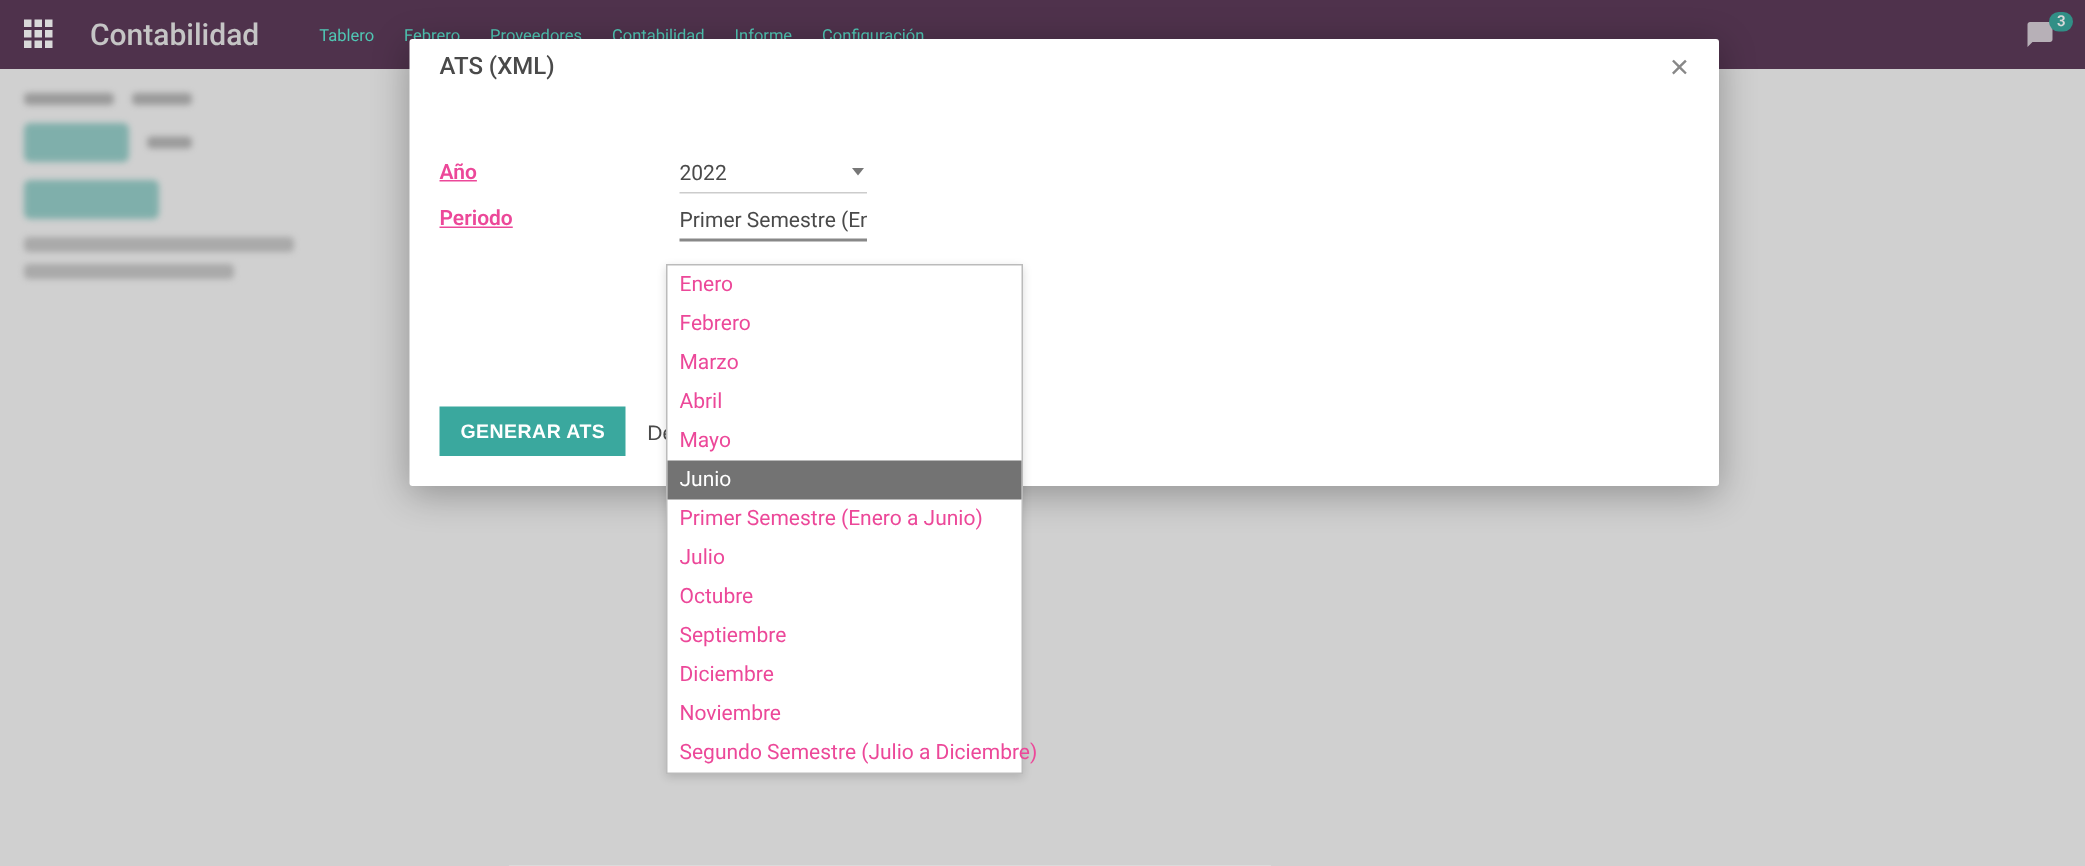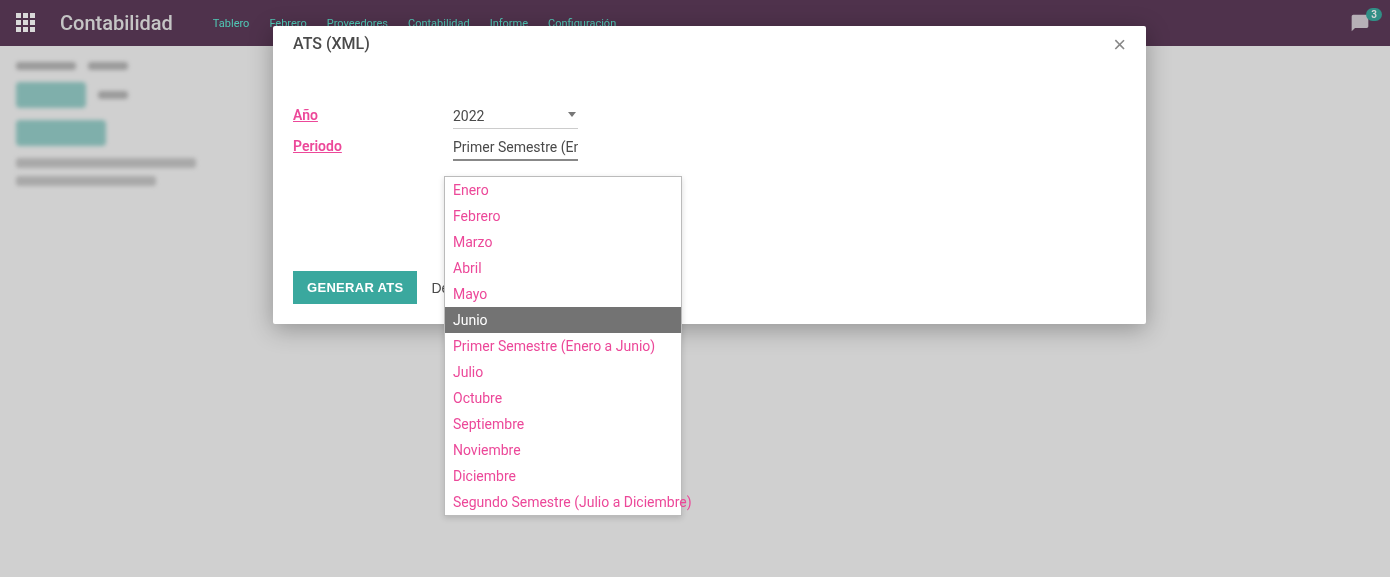--- a/index.html
+++ b/index.html
@@ -267,16 +267,16 @@
     <div class="dropdown-item">Enero</div>
     <div class="dropdown-item">Febrero</div>
     <div class="dropdown-item">Marzo</div>
     <div class="dropdown-item">Abril</div>
     <div class="dropdown-item">Mayo</div>
     <div class="dropdown-item highlighted">Junio</div>
     <div class="dropdown-item">Primer Semestre (Enero a Junio)</div>
     <div class="dropdown-item">Julio</div>
     <div class="dropdown-item">Octubre</div>
     <div class="dropdown-item">Septiembre</div>
+    <div class="dropdown-item">Diciembre</div>
     <div class="dropdown-item">Noviembre</div>
-    <div class="dropdown-item">Diciembre</div>
     <div class="dropdown-item">Segundo Semestre (Julio a Diciembre)</div>
   </div>
 
 </body></html>

